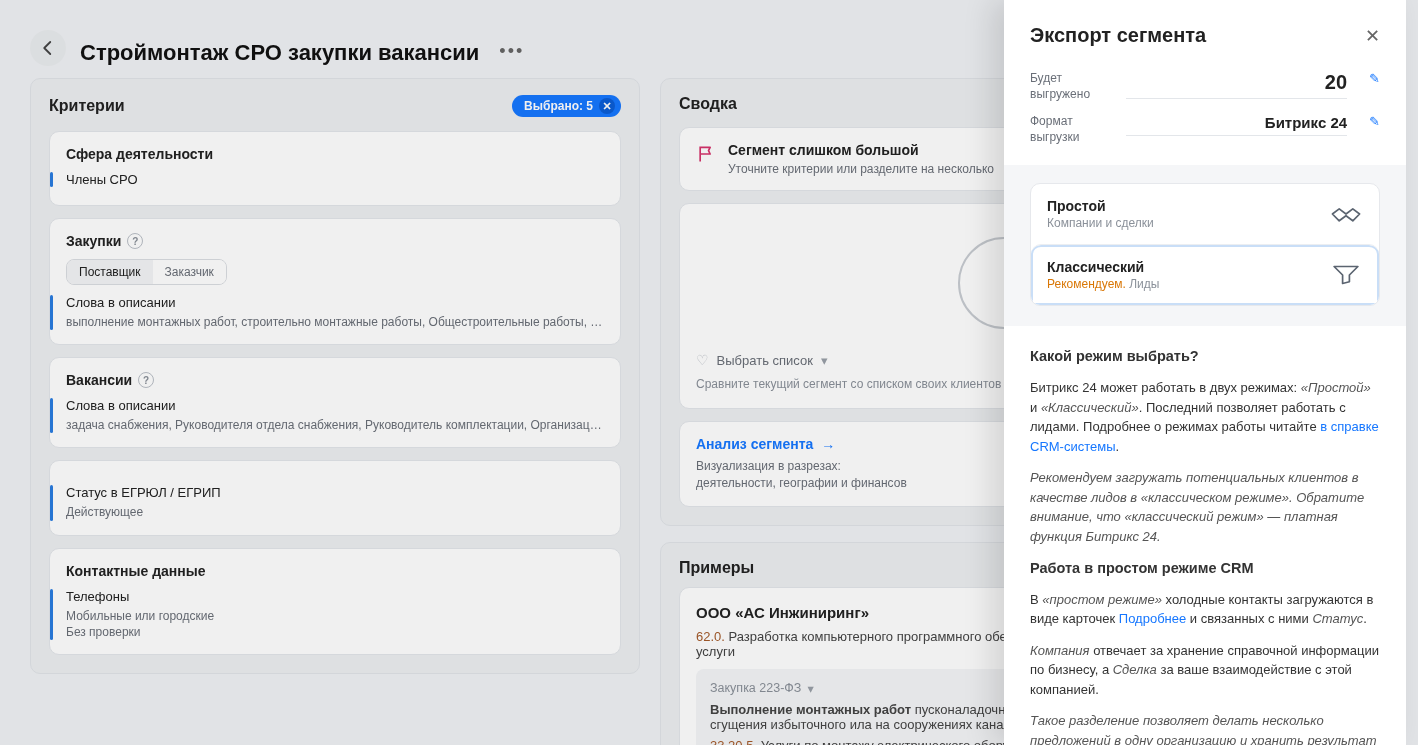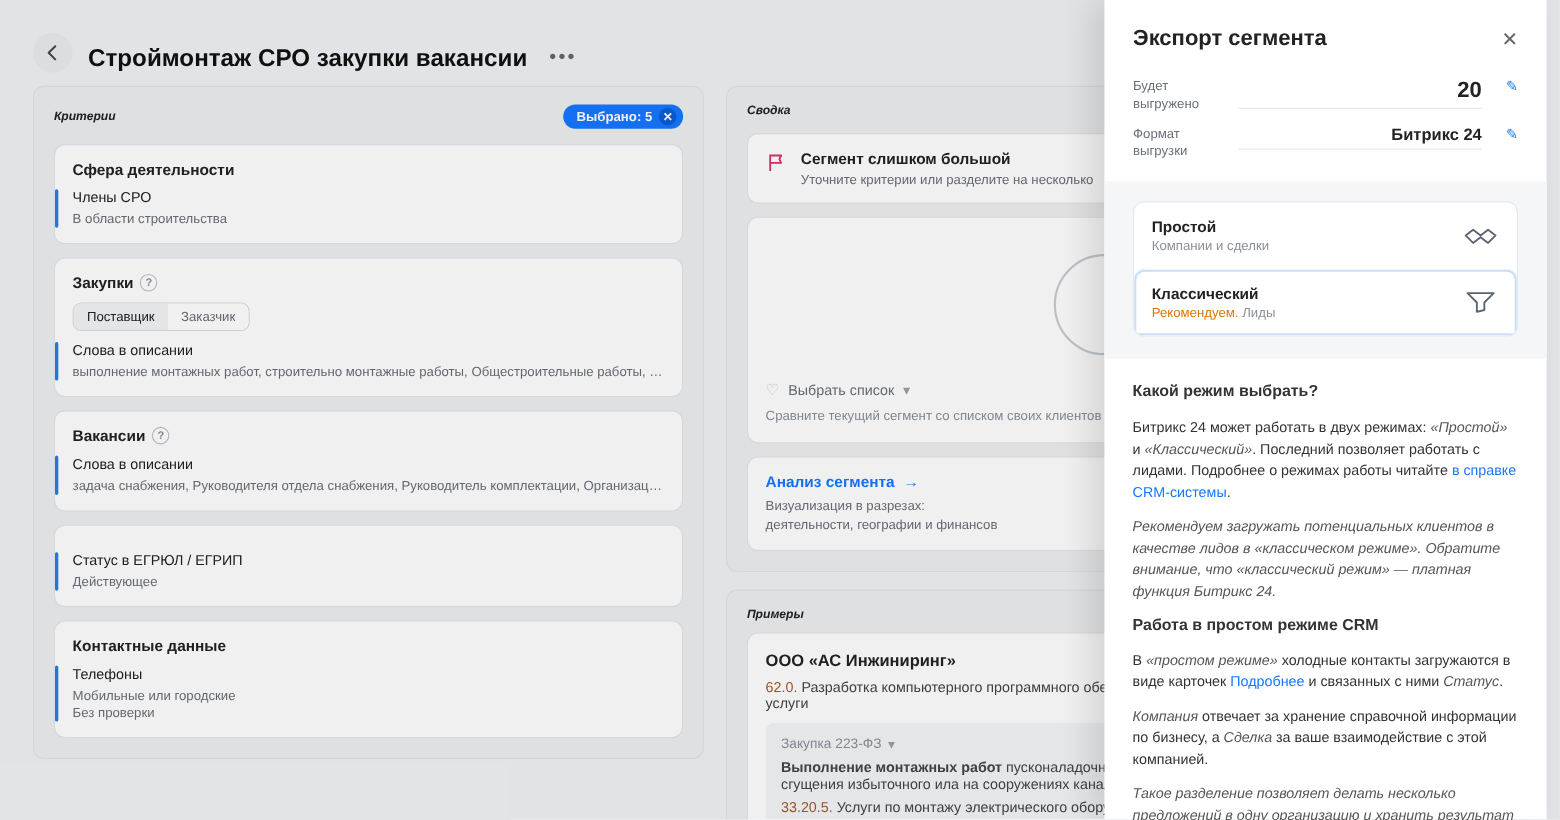--- a/index.html
+++ b/index.html
@@ -55,21 +55,21 @@
     background: #eceef1;
     border: 1px solid #e1e4e8;
     border-radius: 10px;
     padding: 16px 18px 18px 18px;
   }
   .panel + .panel { margin-top: 16px; }
   .panel-header {
     display: flex; align-items: center; justify-content: space-between;
     margin-bottom: 14px;
   }
-  .panel-title { font-size: 11px; font-weight: 600; color: #222; font-style: italic; }
+  .panel-title { font-size: 16px; font-weight: 600; color: #222; }
   .selected-chip {
     display: inline-flex; align-items: center;
     background: #1677ff; color: #fff;
     border-radius: 14px; padding: 3px 6px 3px 12px;
     font-size: 12px; font-weight: 600; gap: 6px;
   }
   .selected-chip .chip-x {
     width: 16px; height: 16px; border-radius: 50%;
     background: #0b5ed7; display:flex;align-items:center;justify-content:center;
     font-size: 11px;
@@ -190,21 +190,20 @@
           <div class="selected-chip">
             <span>Выбрано: 5</span>
             <span class="chip-x">✕</span>
           </div>
         </div>
 
         <div class="card">
           <div class="card-title">Сфера деятельности</div>
           <div class="accent-row">
             <div class="row-label">Члены СРО</div>
-            <div class="row-sub">В области строительства</div>
           </div>
         </div>
 
         <div class="card">
           <div class="card-title">
             <span>Закупки</span>
             <span class="help-q">?</span>
           </div>
           <div style="margin-top:10px;">
             <div class="seg-toggle">

